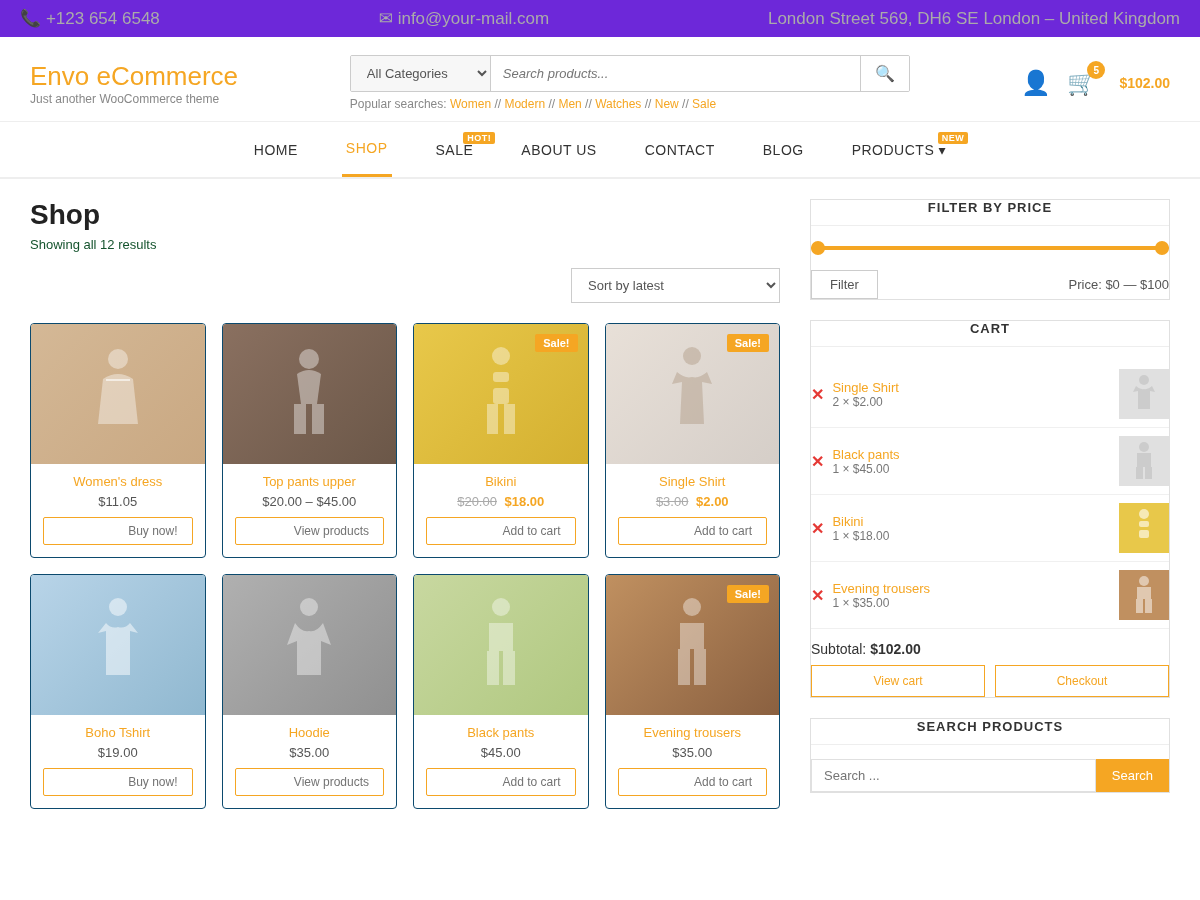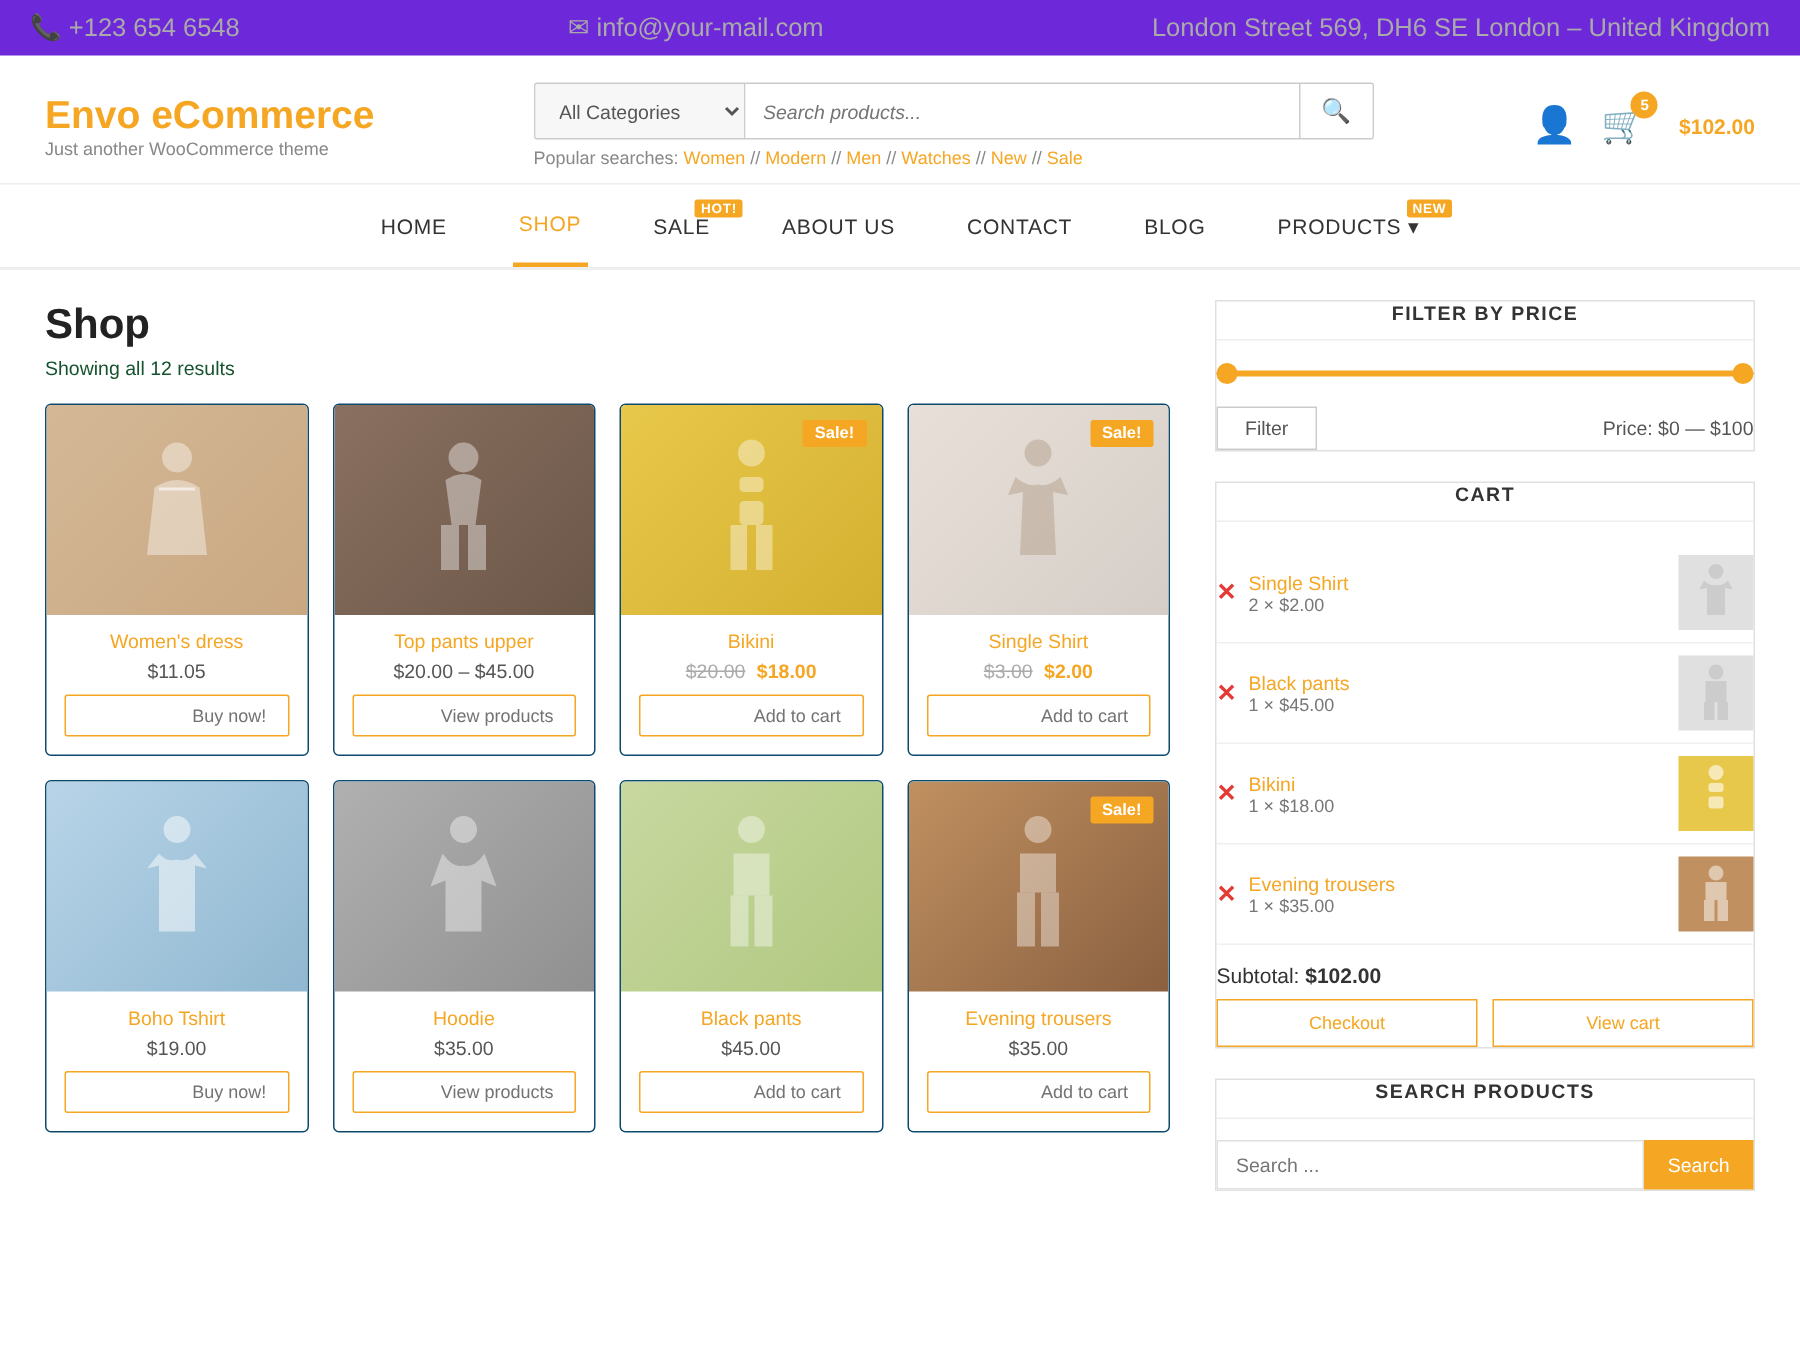--- a/index.html
+++ b/index.html
@@ -19,21 +19,21 @@
 
     
     .header {
       padding: 18px 30px 10px;
       display: flex;
       align-items: center;
       justify-content: space-between;
       border-bottom: 1px solid #eee;
     }
     .logo-area {}
-    .logo-title { color: #f5a623; font-size: 26px; font-weight: bold; }
+    .logo-title { color: #f5a623; font-size: 26px; font-weight: normal; }
     .logo-sub { color: #888; font-size: 12px; }
     .search-area { flex: 1; max-width: 560px; margin: 0 40px; }
     .search-row { display: flex; border: 1px solid #ccc; border-radius: 2px; overflow: hidden; }
     .search-category {
       background: #f7f7f7;
       border: none;
       border-right: 1px solid #ccc;
       padding: 8px 12px;
       font-size: 13px;
       color: #555;
@@ -368,20 +368,28 @@
     <span class="nav-badge new">NEW</span>
   </a>
 </nav>
 
 <div class="main-layout">
 
   <div class="content-area">
     <h1 class="shop-title">Shop</h1>
     <p class="showing-results">Showing all 12 results</p>
 
+    <div class="sort-row">
+      <select class="sort-select">
+        <option>Sort by latest</option>
+        <option>Sort by price: low to high</option>
+        <option>Sort by price: high to low</option>
+        <option>Sort by popularity</option>
+      </select>
+    </div>
 
     <div class="product-grid">
 
       <div class="product-card">
         <div class="product-img-wrap bg-warm">
           <div class="card-figure">
             <svg width="60" height="100" viewBox="0 0 60 100" fill="rgba(255,255,255,0.4)">
               <circle cx="30" cy="15" r="10"></circle>
               <path d="M15 35 Q30 25 45 35 L50 80 H10 Z"></path>
               <rect x="18" y="35" width="24" height="2" fill="rgba(255,255,255,0.6)"></rect>
@@ -607,22 +615,22 @@
           </svg>
         </div>
       </div>
 
       <div class="subtotal-row">
         <span>Subtotal:</span>
         <span class="subtotal-amount">$102.00</span>
       </div>
 
       <div class="cart-actions">
+        <button class="cart-btn">View cart</button>
         <button class="cart-btn">Checkout</button>
-        <button class="cart-btn">View cart</button>
       </div>
     </div>
 
     <div class="sidebar-section">
       <div class="sidebar-title">SEARCH PRODUCTS</div>
       <div class="search-products-row">
         <input class="search-products-input" type="text" placeholder="Search ..." style="">
         <button class="search-products-btn">Search</button>
       </div>
     </div>

